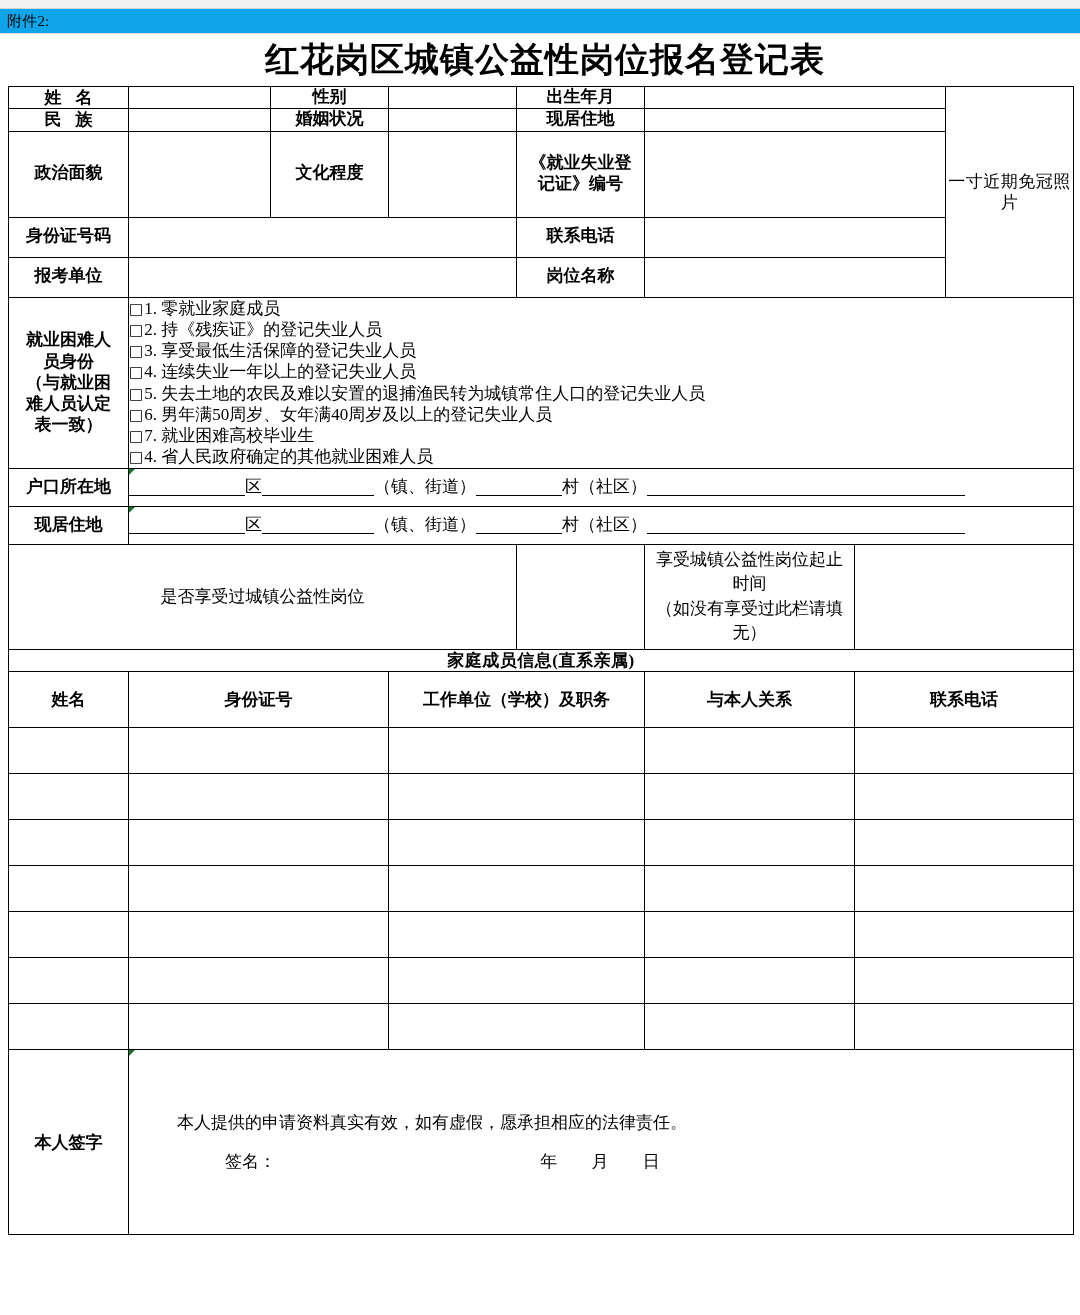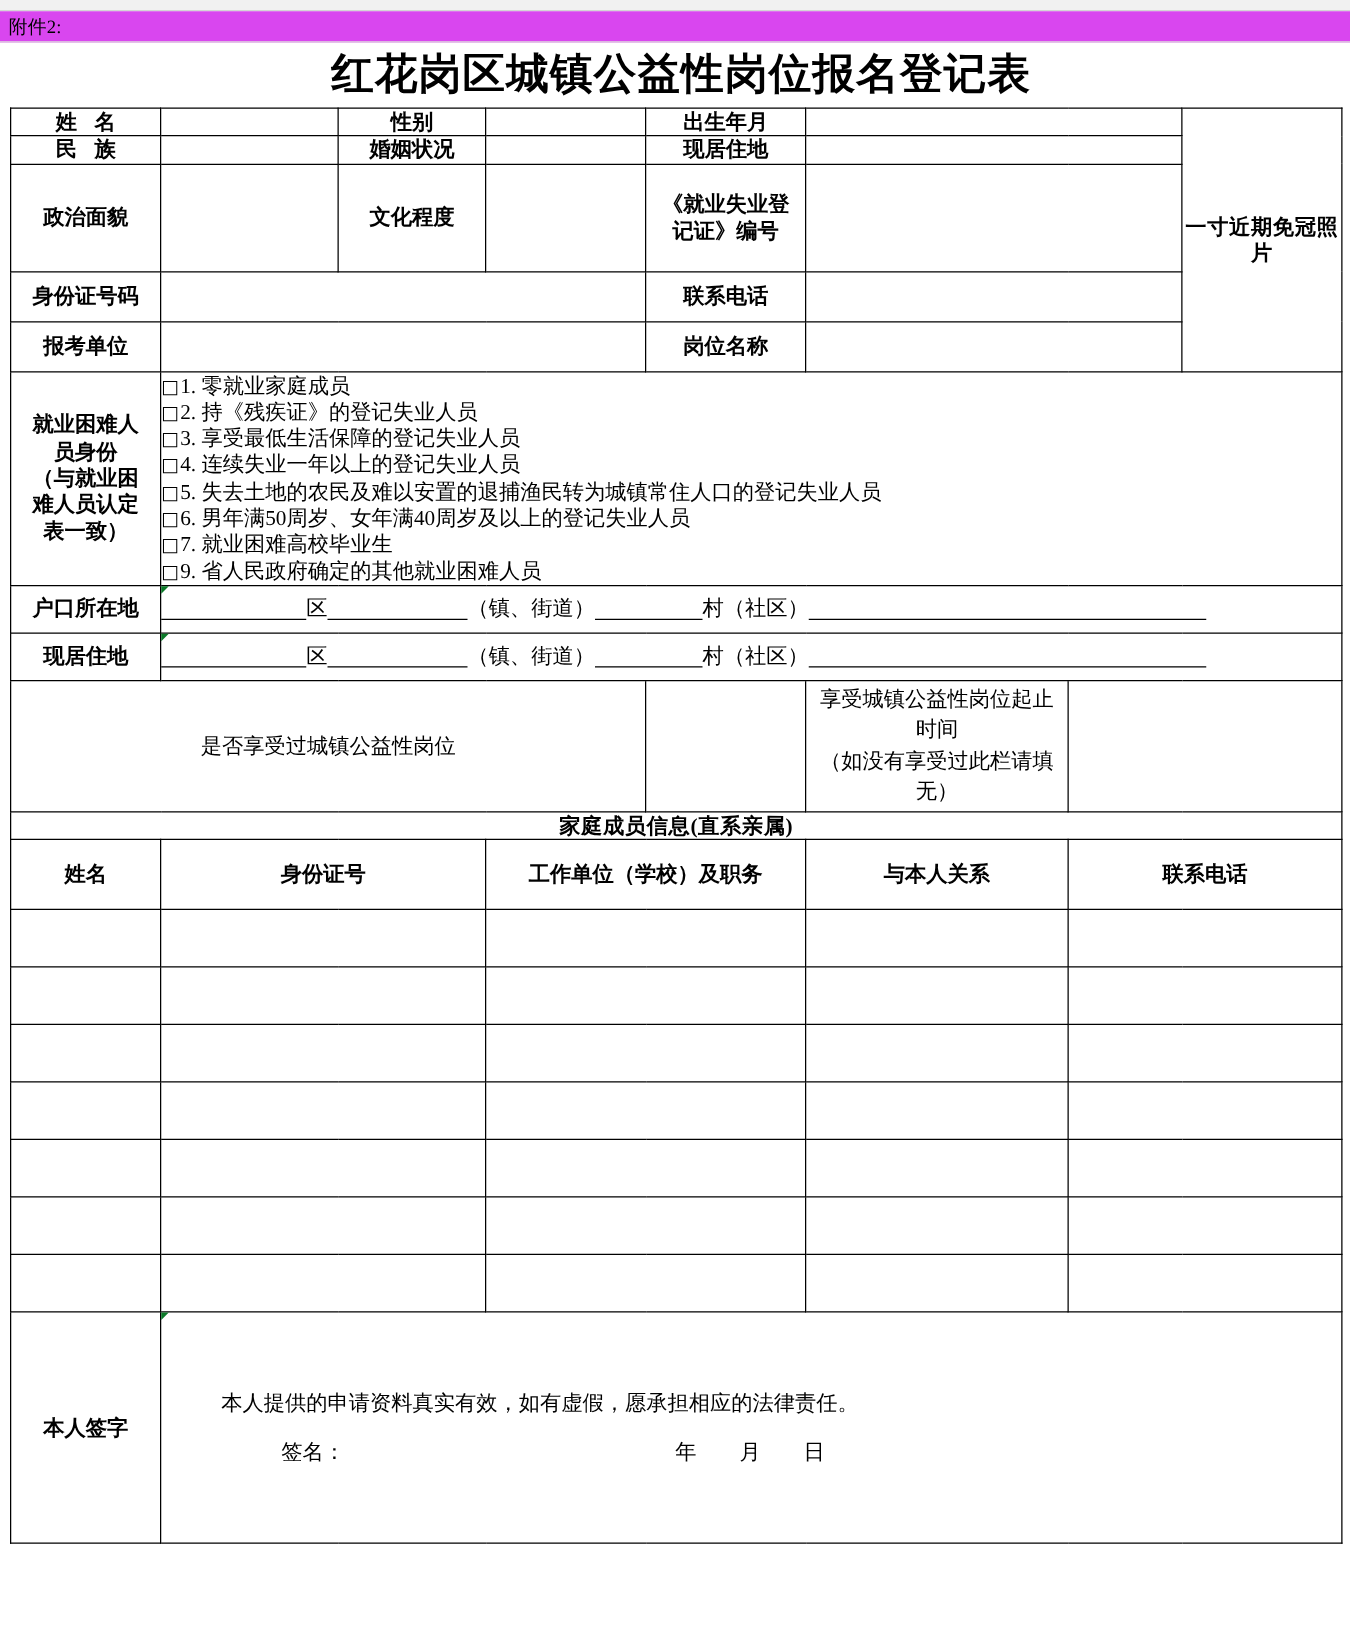--- a/index.html
+++ b/index.html
@@ -20,21 +20,21 @@
     height: 8px;
     background: #f1f1f1;
     border-bottom: 1px solid #d4d4d4;
   }
   .attach-row {
     height: 24px;
     padding: 0 0 0 7px;
     display: flex;
     align-items: center;
     border-bottom: 1px solid #dddddd;
-    background: #d946ef;
+    background: #0ea5e9;
   }
   .attach-label {
     font-size: 15px;
     font-family: "Liberation Serif", "DejaVu Serif", serif;
     letter-spacing: 0.2px;
   }
 
   
   .title-wrap {
     height: 52px;
@@ -66,38 +66,37 @@
   table.form td {
     border: 1px solid #000000;
     padding: 0;
     vertical-align: middle;
     font-size: 17px;
     line-height: 1.25;
   }
   .lbl {
     text-align: center;
     font-weight: bold;
-    font-family: Liberation Sans, sans-serif;
+    font-family: Liberation Mono, monospace;
     padding: 3px 2px;
   }
   .lbl-sp {
     text-align: center;
     font-weight: bold;
     letter-spacing: 14px;
     text-indent: 14px;
     padding: 3px 2px;
   }
   .blank { background: #ffffff; }
   .ctr { text-align: center; }
 
   .photo-cell {
     text-align: center;
     font-size: 17px;
     letter-spacing: 0.5px;
-    font-weight: bold;
   }
 
   
   .diff-label {
     text-align: center;
     font-weight: bold;
     font-size: 16.5px;
     line-height: 1.45;
     padding: 4px 3px;
   }
@@ -284,21 +283,21 @@
       <div class="diff-item">
         <span class="cbx">□</span><span>5. 失去土地的农民及难以安置的退捕渔民转为城镇常住人口的登记失业人员</span>
       </div>
       <div class="diff-item">
         <span class="cbx">□</span><span>6. 男年满50周岁、女年满40周岁及以上的登记失业人员</span>
       </div>
       <div class="diff-item">
         <span class="cbx">□</span><span>7. 就业困难高校毕业生</span>
       </div>
       <div class="diff-item">
-        <span class="cbx">□</span><span>9. 省人民政府确定的其他就业困难人员</span>
+        <span class="cbx">□</span><span>4. 省人民政府确定的其他就业困难人员</span>
       </div>
     </td>
   </tr>
 
   <tr style="height:38px">
     <td class="addr-label">户口所在地</td>
     <td class="addr-line rel" colspan="7">
       <span class="note-mark"></span>
       <span class="ul u1"></span><span>区</span><span class="ul u2"></span><span>（镇、街道）</span><span class="ul u3"></span><span>村（社区）</span><span class="ul u4"></span>
     </td>

